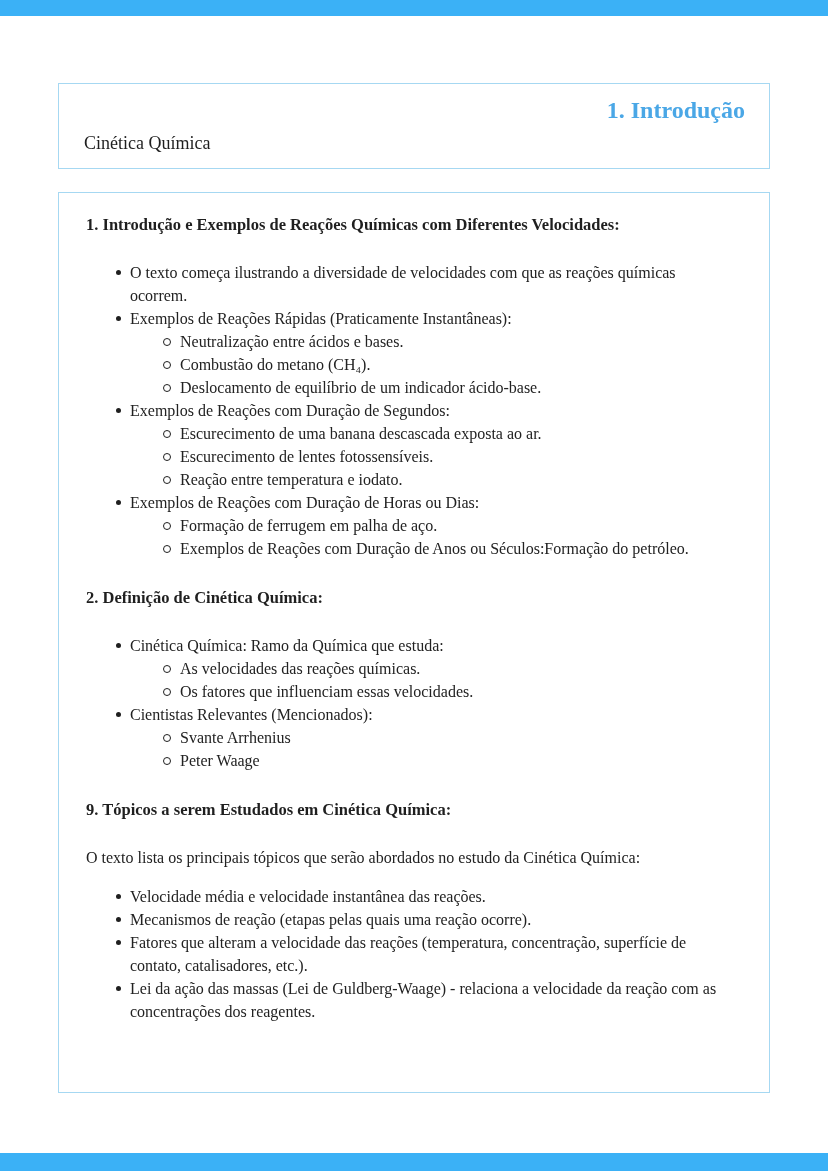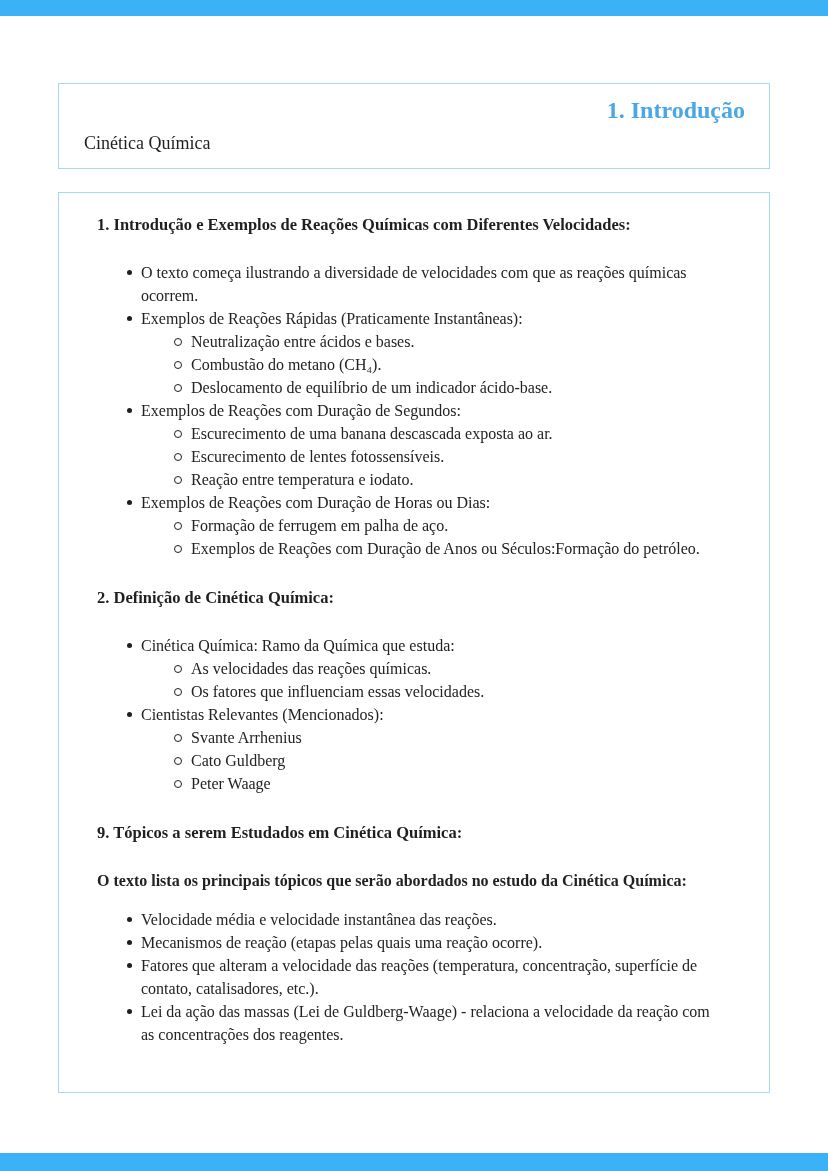--- a/index.html
+++ b/index.html
@@ -40,38 +40,37 @@
   }
   .header-card .subtitle {
     margin-top: 7px;
     font-size: 18px;
     line-height: 23px;
     color: #1f1f1f;
   }
   .content-card {
     margin: 23px 58px 0 58px;
     border: 1.5px solid #a6d8f2;
-    padding: 20px 26px 0 38px;
+    padding: 20px 26px 0 27px;
     background: #ffffff;
     height: 901px;
     overflow: hidden;
   }
   .section + .section { margin-top: 26px; }
   .section h2 {
     margin: 0 0 25px 0;
     font-size: 16.5px;
     line-height: 23px;
     font-weight: bold;
     color: #1f1f1f;
   }
   .section p.intro {
     margin: 0;
     font-size: 16px;
     line-height: 23px;
-    font-weight: bold;
   }
   .section ul {
     margin: 16px;
     padding: 0;
     list-style: none;
   }
   .section li {
     position: relative;
     font-size: 16px;
     line-height: 23px;
@@ -130,21 +129,20 @@
         </ul>
       </div>
       <div class="section">
         <h2>2. Definição de Cinética Química:</h2>
         <ul>
           <li class="l1">Cinética Química: Ramo da Química que estuda:</li>
           <li class="l2">As velocidades das reações químicas.</li>
           <li class="l2">Os fatores que influenciam essas velocidades.</li>
           <li class="l1">Cientistas Relevantes (Mencionados):</li>
           <li class="l2">Svante Arrhenius</li>
-          <li class="l2">Cato Guldberg</li>
           <li class="l2">Peter Waage</li>
         </ul>
       </div>
       <div class="section">
         <h2>9. Tópicos a serem Estudados em Cinética Química:</h2>
         <p class="intro">O texto lista os principais tópicos que serão abordados no estudo da Cinética Química:</p>
         <ul>
           <li class="l1">Velocidade média e velocidade instantânea das reações.</li>
           <li class="l1">Mecanismos de reação (etapas pelas quais uma reação ocorre).</li>
           <li class="l1">Fatores que alteram a velocidade das reações (temperatura, concentração, superfície de contato, catalisadores, etc.).</li>

